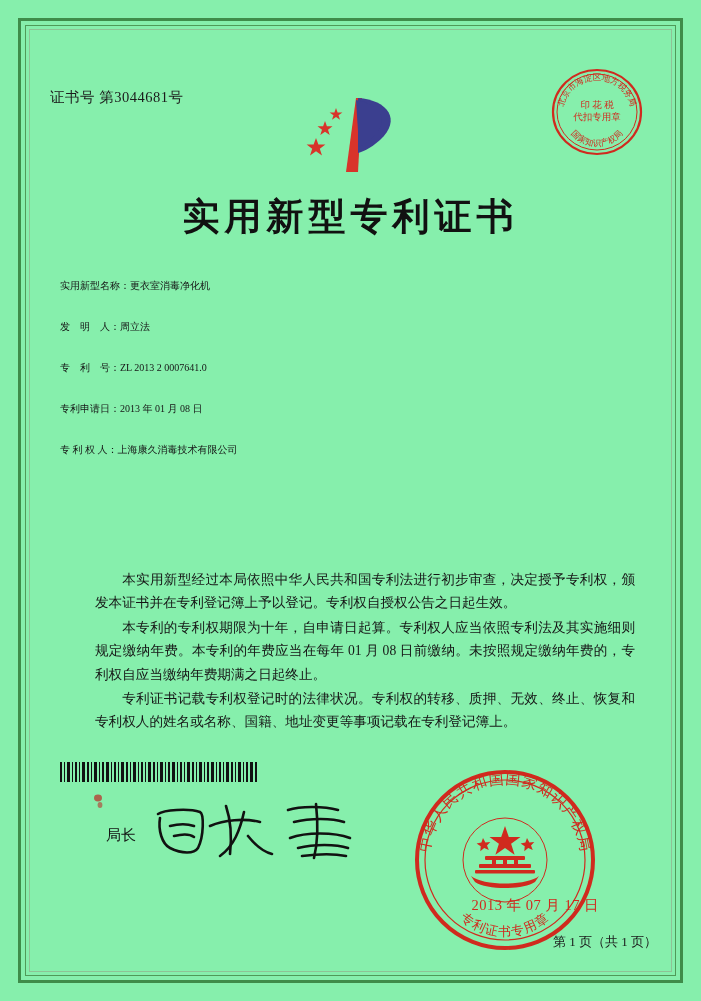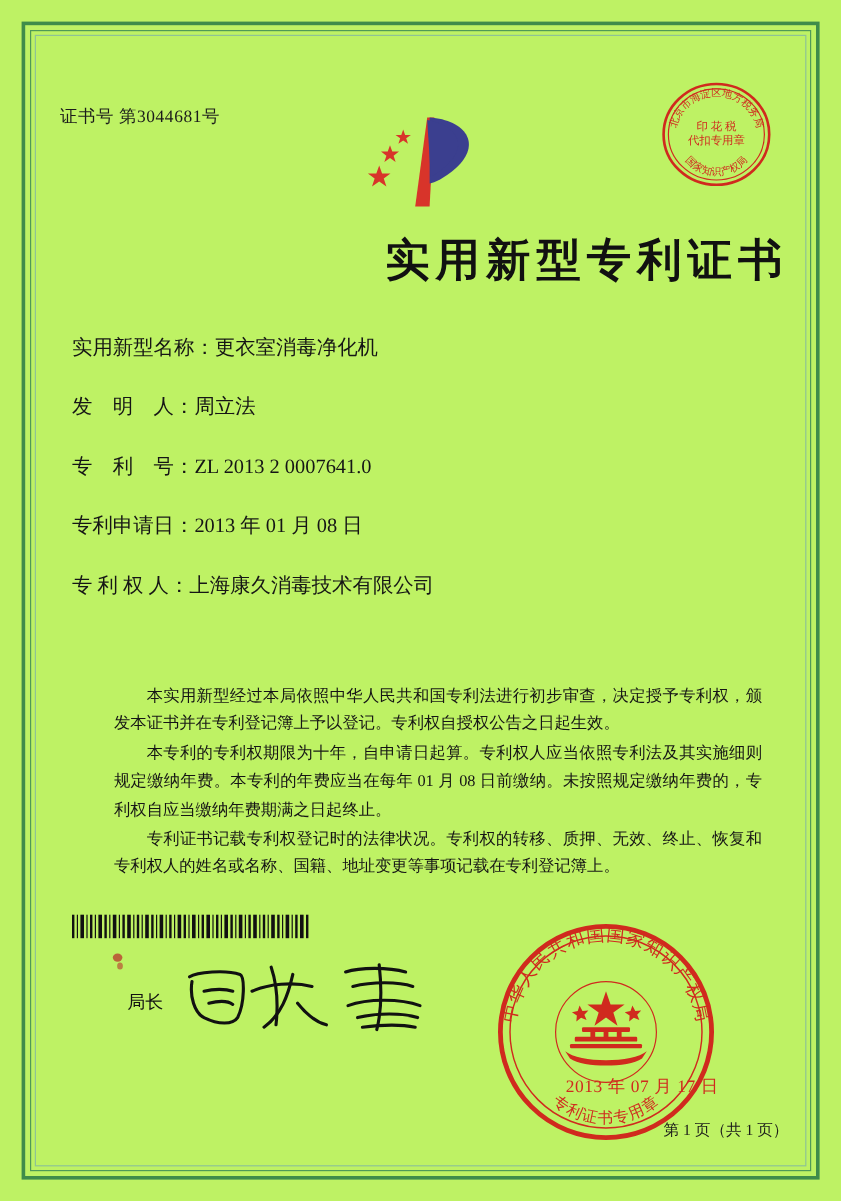--- a/index.html
+++ b/index.html
@@ -12,21 +12,21 @@
     height: 1001px;
     position: relative;
     font-family: "Liberation Serif", "DejaVu Serif", serif;
     color: #1a1a1a;
     overflow: hidden;
   }
 
   .page {
     position: absolute;
     inset: 0;
-    background: #bef264;
+    background: #86efac;
     padding-left: 43px;
   }
 
   
   .frame-outer {
     position: absolute;
     left: 18px;
     top: 18px;
     right: 18px;
     bottom: 18px;
@@ -87,37 +87,37 @@
     width: 96px;
     height: 96px;
   }
 
   
   .title {
     position: absolute;
     left: 0;
     right: 0;
     top: 148px;
-    text-align: right;
+    text-align: center;
     font-size: 37px;
     font-weight: bold;
     letter-spacing: 5px;
     color: #111;
     font-family: Liberation Mono, monospace;
   }
 
   
   .fields {
     position: absolute;
     left: 16px;
     right: 10px;
     top: 236px;
   }
   .field-row {
-    font-size: 17px;
+    font-size: 10px;
     line-height: 1.2;
     margin-bottom: 29px;
     color: #151515;
     white-space: nowrap;
   }
   .field-label {
     display: inline-block;
   }
   .field-value {
     display: inline-block;

